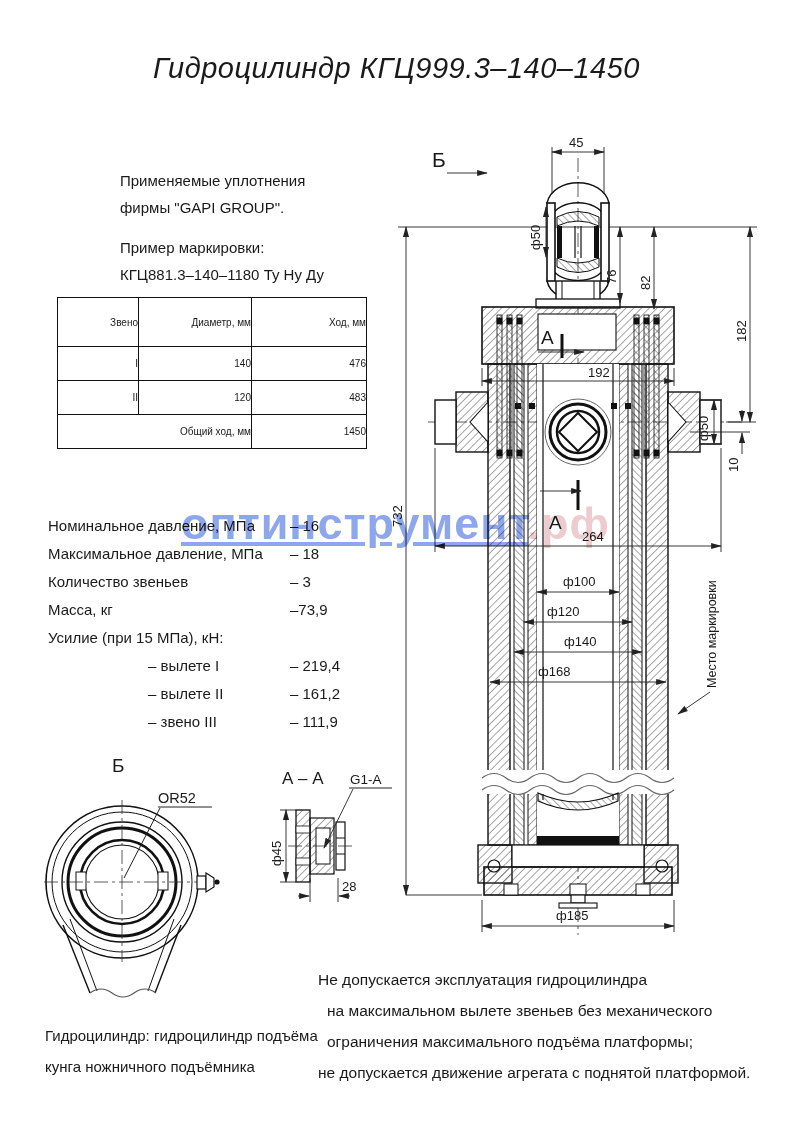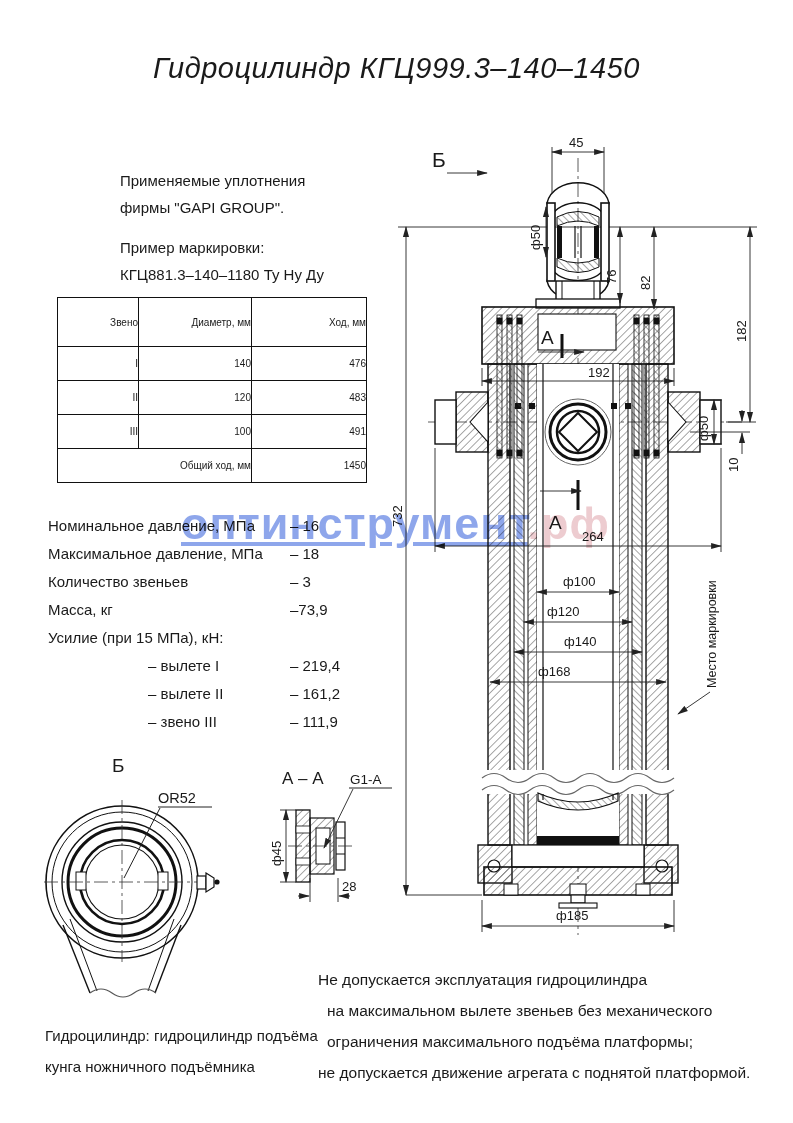--- a/index.html
+++ b/index.html
@@ -63,25 +63,20 @@
     </tr>
     <tr>
       <td>I</td>
       <td>140</td>
       <td>476</td>
     </tr>
     <tr>
       <td>II</td>
       <td>120</td>
       <td>483</td>
-    </tr>
-    <tr>
-      <td>III</td>
-      <td>100</td>
-      <td>491</td>
     </tr>
     <tr>
       <td colspan="2">Общий ход, мм</td>
       <td>1450</td>
     </tr>
   </tbody>
     </table>
 
   <div class="abs specs">
     <div class="srow">

